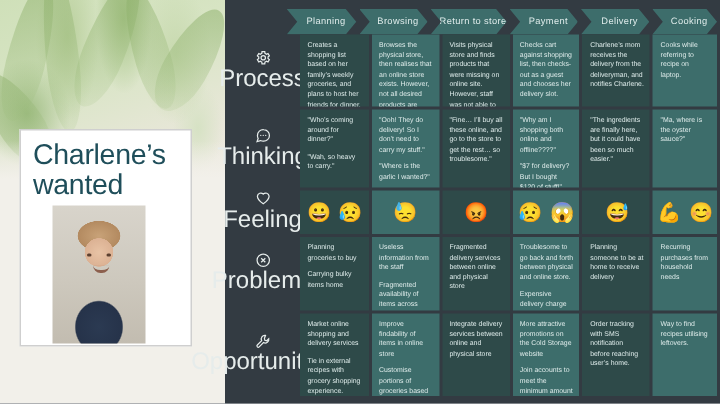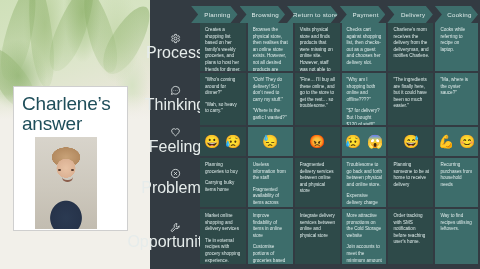--- a/index.html
+++ b/index.html
@@ -101,21 +101,21 @@
   <div class="left">
     <div class="leafbg">
       <div class="leafstreak s1"></div>
         <div class="leafstreak s2"></div>
       <div class="leafstreak s3"></div>
         <div class="leafstreak s4"></div>
       <div class="leafstreak s5"></div>
         <div class="leafstreak s6"></div>
     </div>
     <div class="card">
-      <div class="card-title">Charlene’s answer</div>
+      <div class="card-title">Charlene’s wanted</div>
       <div class="portrait">
         <div class="eyeL"></div>
           <div class="eyeR"></div>
           <div class="smile"></div>
       </div>
     </div>
   </div>
 
   <div class="board">
     <div class="hdr-row">

